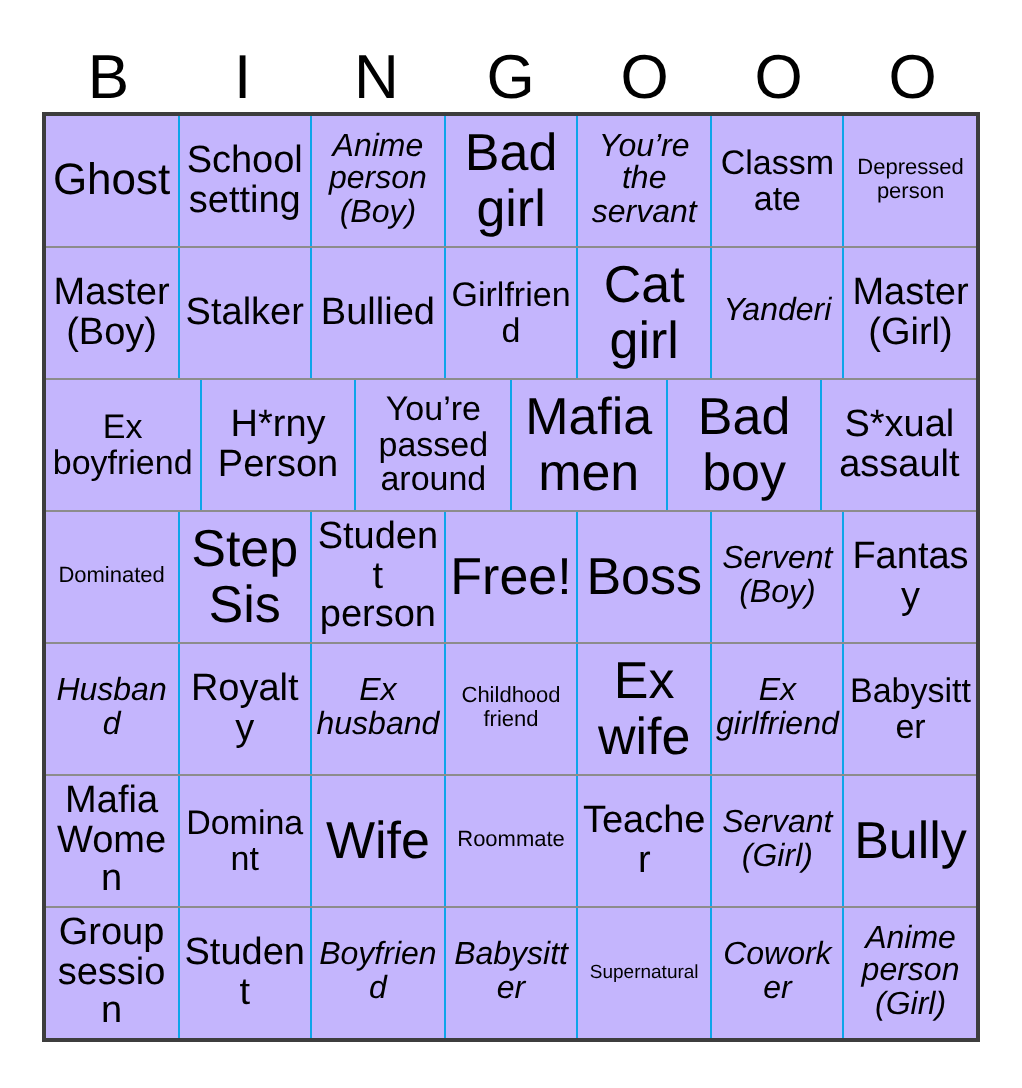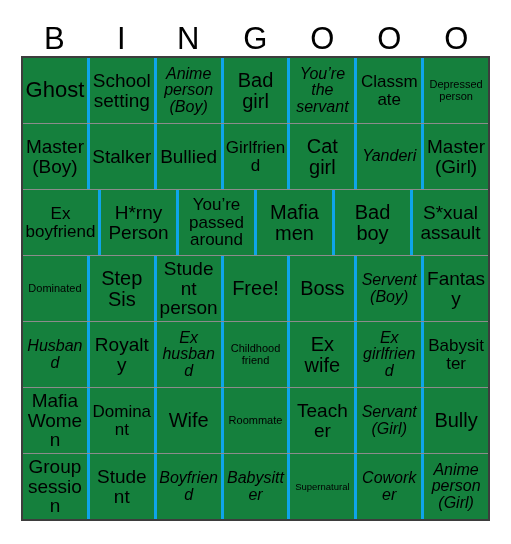--- a/index.html
+++ b/index.html
@@ -42,21 +42,21 @@
   }
 
   
   #bingo-grid {
     width: 469px;
     height: 465px;
     border: 2px solid #3d3d3d;
     box-sizing: border-box;
     display: flex;
     flex-direction: column;
-    background: #15803d;
+    background: #c4b5fd;
   }
   .bingo-row {
     flex: 1 1 0;
     display: flex;
     min-height: 0;
   }
   .bingo-row + .bingo-row {
     border-top: 1px solid #8c8c8c;
   }
   .bingo-cell {
@@ -66,31 +66,31 @@
     align-items: center;
     justify-content: center;
     text-align: center;
     padding: 1px 2px;
     box-sizing: border-box;
     overflow: hidden;
     word-break: break-word;
     hyphens: none;
   }
   .bingo-cell + .bingo-cell {
-    border-left: 3px solid #0ea5e9;
+    border-left: 1px solid #0ea5e9;
     justify-content: center;
   }
   .cell-text {
     display: block;
     width: 100%;
     line-height: 1.04;
   }
 
   
-  .fs-xxl .cell-text { font-size: 20px; }
+  .fs-xxl .cell-text { font-size: 26px; }
   .fs-xl  .cell-text { font-size: 22px; }
   .fs-lg  .cell-text { font-size: 19px; }
   .fs-md  .cell-text { font-size: 16px; font-style: italic; }
   .fs-sm  .cell-text { font-size: 17px; }
   .fs-xs  .cell-text { font-size: 11px; }
   .fs-xxs .cell-text { font-size: 9.5px; }
 </style>
 </head>
 <body>
 

